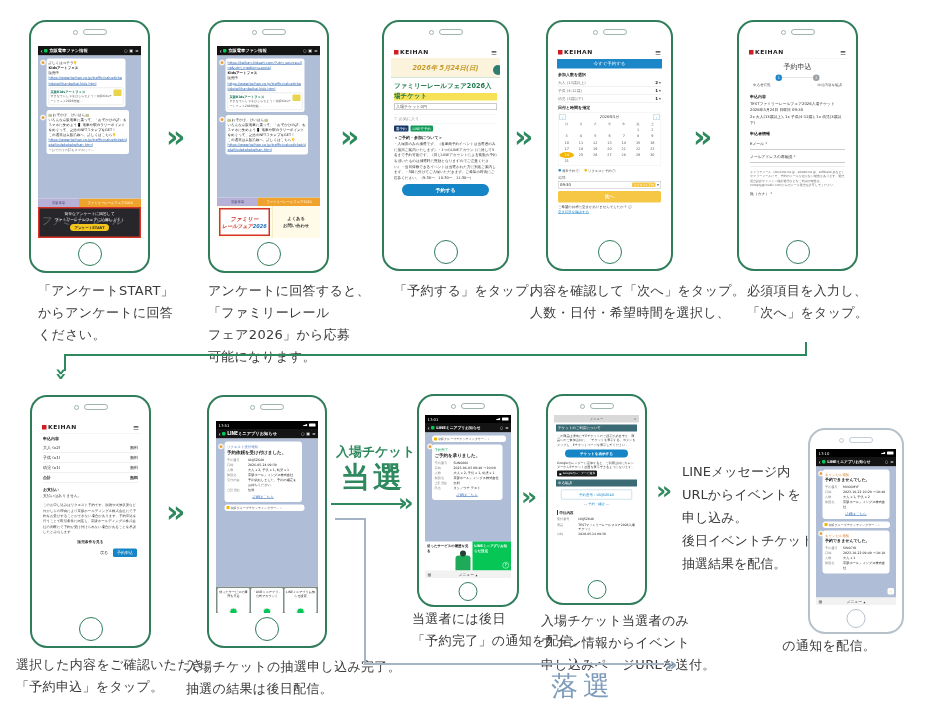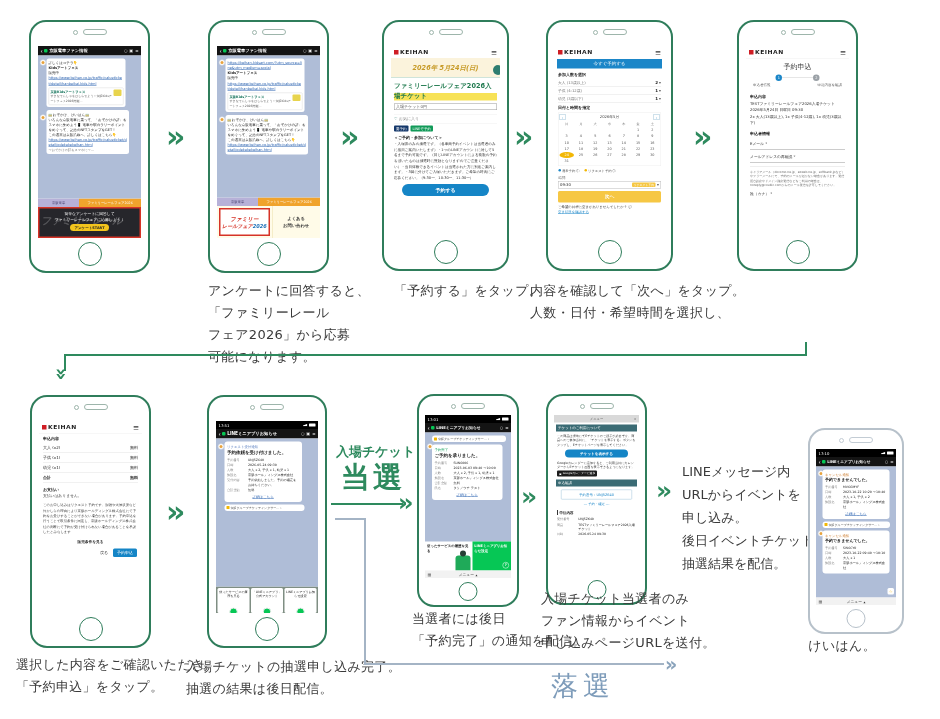--- a/index.html
+++ b/index.html
@@ -443,32 +443,41 @@
     </div>
       </div>
     <div class="home"></div>
   </div>
 
   <span class="arr" style="left:166px;top:122px">»</span>
   <span class="arr" style="left:340px;top:122px">»</span>
   <span class="arr" style="left:514px;top:122px">»</span>
   <span class="arr" style="left:693px;top:122px">»</span>
 
+  <div class="cap" style="left:38px;top:280px">
+      <span>「アンケートSTART」</span>
+      <span>からアンケートに回答</span>
+      <span>ください。</span>
+    </div>
   <div class="cap" style="left:208px;top:280px">
       <span>アンケートに回答すると、</span>
       <span>「ファミリーレール</span>
       <span>フェア2026」から応募</span>
       <span>可能になります。</span>
     </div>
   <div class="cap" style="left:394px;top:280px">
       <span>「予約する」をタップ。</span>
     </div>
   <div class="cap" style="left:530px;top:280px">
       <span>内容を確認して「次へ」をタップ。</span>
       <span>人数・日付・希望時間を選択し、</span>
+    </div>
+  <div class="cap" style="left:747px;top:280px">
+      <span>必須項目を入力し、</span>
+      <span>「次へ」をタップ。</span>
     </div>
 
   <i class="conn" style="left:805px;top:342px;width:2px;height:14px"></i>
   <i class="conn" style="left:64px;top:354px;width:743px;height:2px"></i>
   <i class="conn" style="left:64px;top:355px;width:2px;height:16px"></i>
   <span class="arr" style="left:56px;top:364px;font-size:20px;transform:rotate(90deg)">»</span>
 
   <div class="phone" style="left:30px;top:395px;width:121px;height:253px">
     <div class="cam">
         <i class="cdot"></i>
@@ -808,27 +817,27 @@
       <span>「予約申込」をタップ。</span>
     </div>
   <div class="cap" style="left:186px;top:656px">
       <span>入場チケットの抽選申し込み完了。</span>
       <span>抽選の結果は後日配信。</span>
     </div>
   <div class="cap" style="left:412px;top:608px">
       <span>当選者には後日</span>
       <span>「予約完了」の通知を配信。</span>
     </div>
-  <div class="cap" style="left:541px;top:588px">
+  <div class="cap" style="left:541px;top:610px">
       <span>入場チケット当選者のみ</span>
       <span>ファン情報からイベント</span>
       <span>申し込みページURLを送付。</span>
     </div>
   <div class="cap" style="left:688px;top:635px;width:188px;text-align:right">
-      <span>けいはん。</span>
+      <span>の通知を配信。</span>
     </div>
 
   <i class="gline" style="left:335px;top:518px;width:31px;height:2px"></i>
   <i class="gline" style="left:364px;top:518px;width:2px;height:147px"></i>
   <i class="gline" style="left:364px;top:663px;width:300px;height:2px"></i>
   <span class="garr" style="left:665px;top:655px">»</span>
   <div class="loselab" style="left:551px;top:668px">落選</div>
 
 </div>
 

